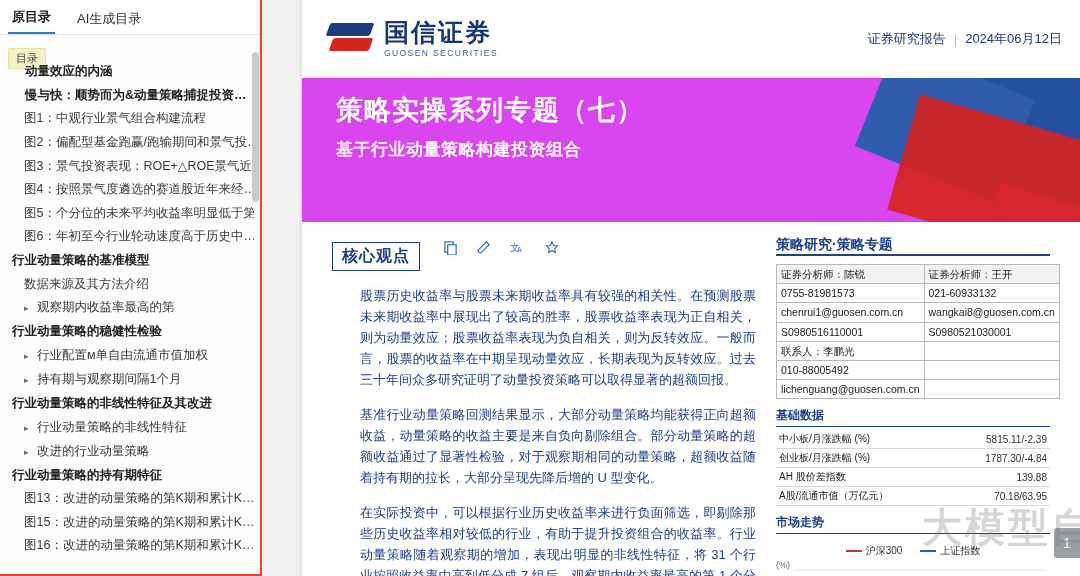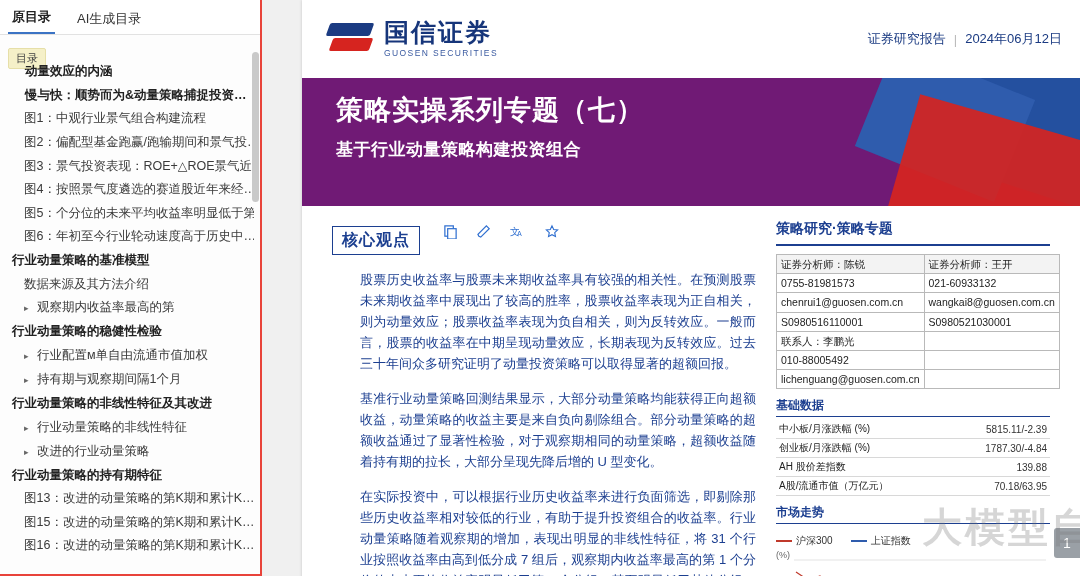--- a/index.html
+++ b/index.html
@@ -37,50 +37,50 @@
   .logo-mark .b1{position:absolute;left:0;top:4px;width:44px;height:13px;background:#1b3b82;
                  transform:skewX(-20deg);border-radius:2px;}
   .logo-mark .b2{position:absolute;left:3px;top:19px;width:40px;height:13px;background:#d6241f;
                  transform:skewX(-20deg);border-radius:2px;}
   .logo-text .cn{font-size:25px;font-weight:700;color:#16357a;letter-spacing:2px;line-height:1;}
   .logo-text .en{font-size:8.5px;color:#3a5aa0;letter-spacing:1.4px;margin-top:3px;}
   .hdr-right{margin-left:auto;font-size:13px;color:#1b3b82;display:flex;align-items:center;gap:8px;}
   .hdr-right .bar{color:#bbb;}
 
   
-  .titleband{height:128px;background:#701a75;position:relative;overflow:hidden;padding:14px 18px 0 34px;box-sizing:border-box;}
+  .titleband{height:144px;background:#d946ef;position:relative;overflow:hidden;padding:14px 18px 0 34px;box-sizing:border-box;}
   .titleband .deco1{position:absolute;right:-30px;top:-50px;width:220px;height:150px;background:#24509f;transform:rotate(18deg);}
   .titleband .deco2{position:absolute;right:-10px;top:40px;width:190px;height:120px;background:#d6241f;transform:rotate(16deg);opacity:.92;}
   .titleband .deco3{position:absolute;right:60px;top:-10px;width:150px;height:110px;background:#2f5cad;transform:rotate(22deg);}
   .t-main{position:relative;z-index:2;color:#fff;font-size:27px;font-weight:700;letter-spacing:1px;}
   .t-sub{position:relative;z-index:2;color:#fff;font-size:17px;font-weight:700;margin-top:10px;letter-spacing:.5px;}
   .leftbar{position:absolute;left:0;top:78px;width:10px;height:112px;background:#d6241f;}
 
   
   .body{display:flex;padding:14px 0 0 0;}
   .col-left{width:470px;padding:0 16px 0 30px;box-sizing:border-box;}
   .col-right{width:292px;padding:0 14px 0 4px;box-sizing:border-box;}
 
   .kv-box{display:inline-block;border:1.6px solid #1c3f90;padding:3px 9px;color:#1c3f90;
           font-size:16px;font-weight:700;letter-spacing:1px;}
   .toolbar{display:inline-flex;gap:10px;margin-left:14px;vertical-align:6px;}
   .tool{width:24px;height:22px;border-radius:3px;display:inline-flex;align-items:center;justify-content:center;
         color:#2f6fd0;cursor:pointer;}
   .tool svg{display:block;}
   .para{font-size:13px;line-height:1.62;color:#1c3f90;margin-top:14px;text-align:justify;margin-left:28px;}
 
-  .rtitle{color:#1c3f90;font-size:14px;font-weight:700;padding-bottom:6px;border-bottom:2px solid #1c3f90;}
+  .rtitle{color:#1c3f90;font-size:14px;font-weight:700;padding-bottom:0;border-bottom:2px solid #1c3f90;}
   table.analyst{width:100%;border-collapse:collapse;margin-top:8px;font-size:10.5px;color:#222;}
   table.analyst td{border:1px solid #b9b9b9;padding:2px 4px;line-height:1.35;vertical-align:top;}
   table.analyst td.hd{background:#f3f3f3;}
   .sec-title{font-size:12px;font-weight:700;color:#1c3f90;margin-top:8px;border-bottom:1px solid #1c3f90;padding-bottom:2px;}
   table.mkt{width:100%;border-collapse:collapse;font-size:10px;color:#222;margin-top:3px;}
   table.mkt td{border-bottom:1px solid #d8d8d8;padding:2px 3px;}
   table.mkt td.num{text-align:right;color:#333;}
-  .legend{display:flex;gap:18px;font-size:10px;color:#333;align-items:center;justify-content:flex-start;margin-top:10px;}
+  .legend{display:flex;gap:18px;font-size:10px;color:#333;align-items:center;justify-content:center;margin-top:10px;}
   .lg{display:flex;align-items:center;gap:4px;}
   .lgline{width:16px;height:2px;background:#c0392b;}
   .lgline.blue{background:#2f5cad;}
   .chartbox{position:relative;height:120px;margin-top:2px;}
   .chartbox .ylab{position:absolute;left:0;top:0;font-size:9px;color:#666;}
 
   
   .watermark{position:absolute;left:660px;top:500px;font-size:40px;color:rgba(120,120,120,.30);
              white-space:nowrap;font-weight:700;letter-spacing:3px;pointer-events:none;z-index:5;}
   

